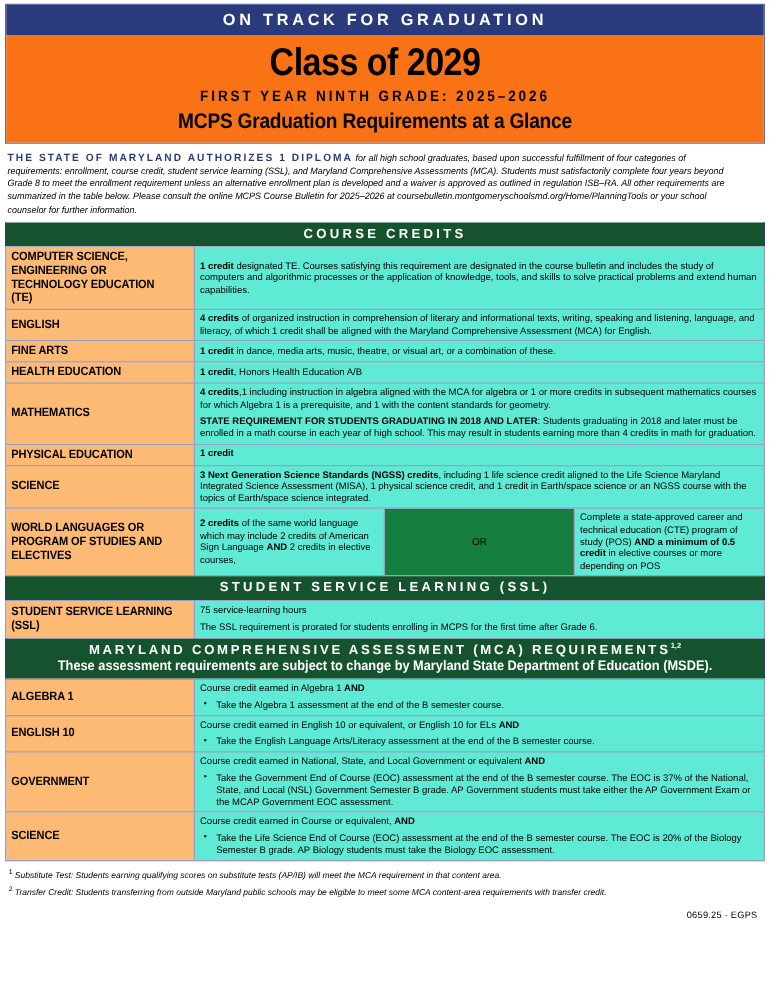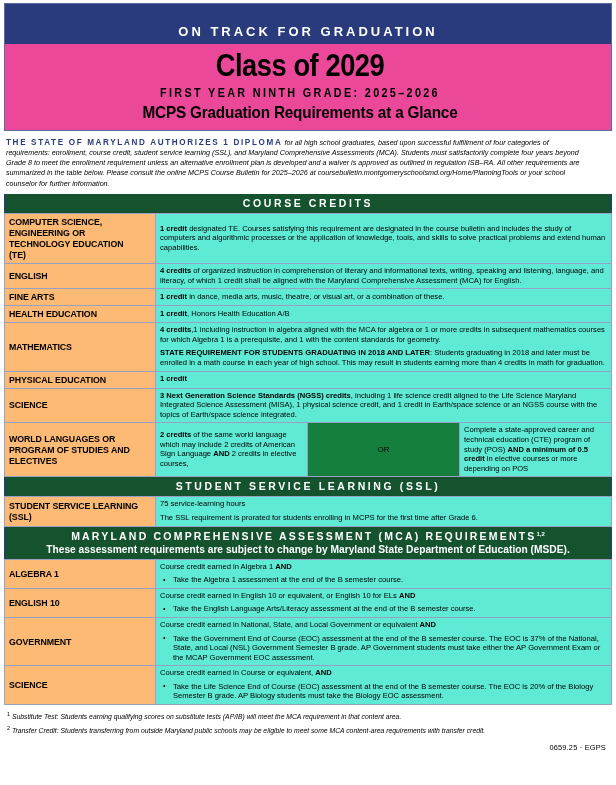--- a/index.html
+++ b/index.html
@@ -22,25 +22,25 @@
     border:1px solid #5b6aa0;
     margin-top:3px;
   }
   .band-blue{
     background:#2a3b7d;
     color:#ffffff;
     text-align:center;
     font-weight:bold;
     letter-spacing:3px;
     font-size:13px;
-    padding:20px 0 5px 0;
+    padding:4px 0 5px 0;
     font-stretch:condensed;
   }
   .masthead-body{
-    background:#ec4899;
+    background:#f97316;
     text-align:center;
     padding:4px 16px 6px 0;
   }
   .class-of{
     font-size:31px;
     font-weight:bold;
     letter-spacing:-0.5px;
     line-height:1.05;
     transform:scaleX(0.88);
     margin:2px 0 3px 0;

